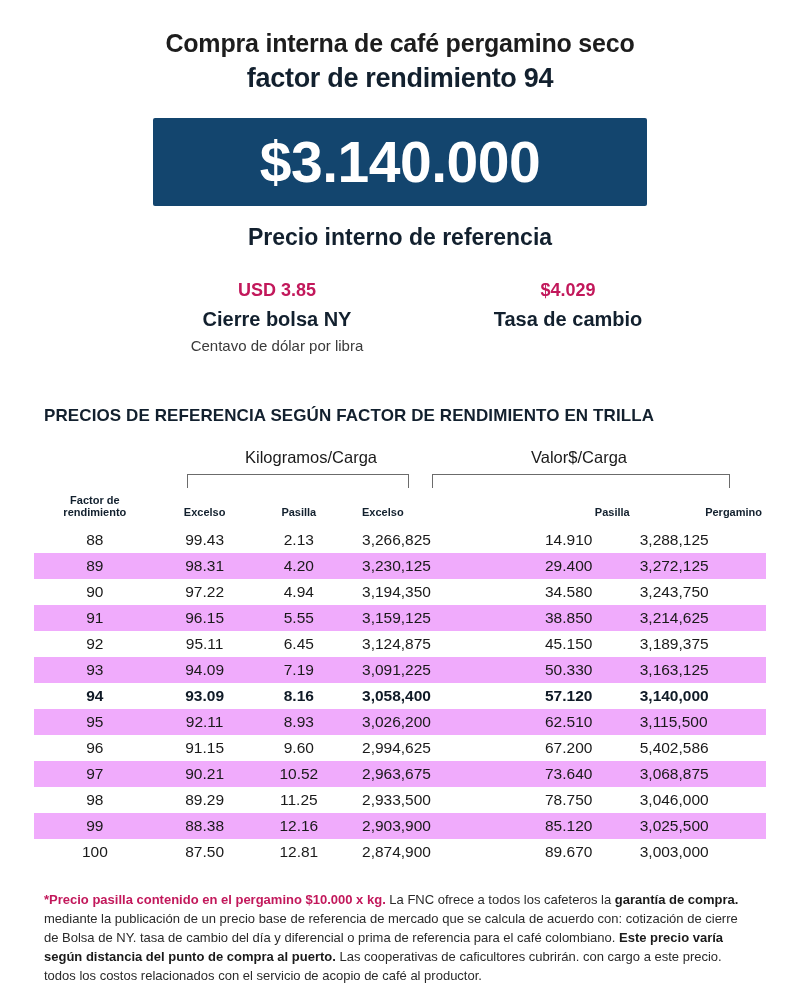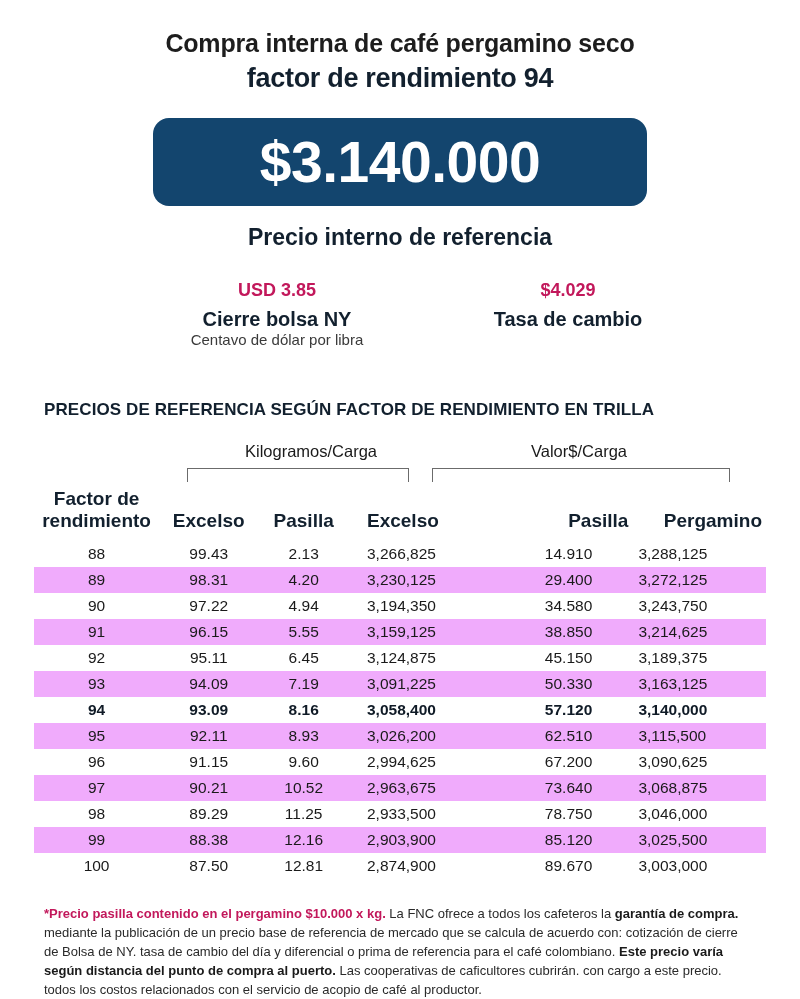--- a/index.html
+++ b/index.html
@@ -33,21 +33,21 @@
     letter-spacing: -0.3px;
     margin-top: 4px;
     line-height: 1.2;
   }
 
   
   .pill-wrap { display: flex; justify-content: center; margin-top: 24px; }
   .pill {
     background: #13456e;
     color: #ffffff;
-    border-radius: 16px;
+    border-radius: 2px;
     width: 494px;
     height: 88px;
     display: flex;
     align-items: center;
     justify-content: center;
     font-size: 57px;
     font-weight: 800;
     letter-spacing: -0.5px;
   }
   .pill-sub {
@@ -76,20 +76,21 @@
     font-size: 20px;
     font-weight: 800;
     color: #12202e;
     margin-top: 7px;
     line-height: 1.15;
   }
   .fig .note {
     font-size: 15px;
     font-weight: 400;
     color: #3a3a3a;
+    margin-top: 6px;
   }
   .fig-left { width: 250px; }
   .fig-right { width: 160px; }
 
   
   .section-title {
     margin-top: 52px;
     font-size: 17px;
     font-weight: 800;
     color: #12202e;
@@ -126,21 +127,21 @@
   .b2 { left: 398px; width: 298px; }
 
   table.prices {
     width: 100%;
     border-collapse: collapse;
     font-size: 15.5px;
   }
   table.prices th {
     font-weight: 800;
     color: #12202e;
-    font-size: 19px;
+    font-size: 11px;
     padding: 0 0 9px 0;
     vertical-align: bottom;
     white-space: pre-line;
   }
   table.prices td {
     padding: 4px 0;
     color: #1a1a1a;
     font-size: 15.5px;
   }
   tbody tr.alt { background: #f0abfc; padding-left: 14px; }
@@ -281,21 +282,21 @@
           <td class="c-val-ex">3,026,200</td>
           <td class="c-val-pa">62.510</td>
           <td class="c-val-pe">3,115,500</td>
         </tr>
         <tr>
           <td class="c-factor">96</td>
           <td class="c-kg-ex">91.15</td>
           <td class="c-kg-pa">9.60</td>
           <td class="c-val-ex">2,994,625</td>
           <td class="c-val-pa">67.200</td>
-          <td class="c-val-pe">3,090,625</td>
+          <td class="c-val-pe">5,402,586</td>
         </tr>
         <tr class="alt">
           <td class="c-factor">97</td>
           <td class="c-kg-ex">90.21</td>
           <td class="c-kg-pa">10.52</td>
           <td class="c-val-ex">2,963,675</td>
           <td class="c-val-pa">73.640</td>
           <td class="c-val-pe">3,068,875</td>
         </tr>
         <tr>

